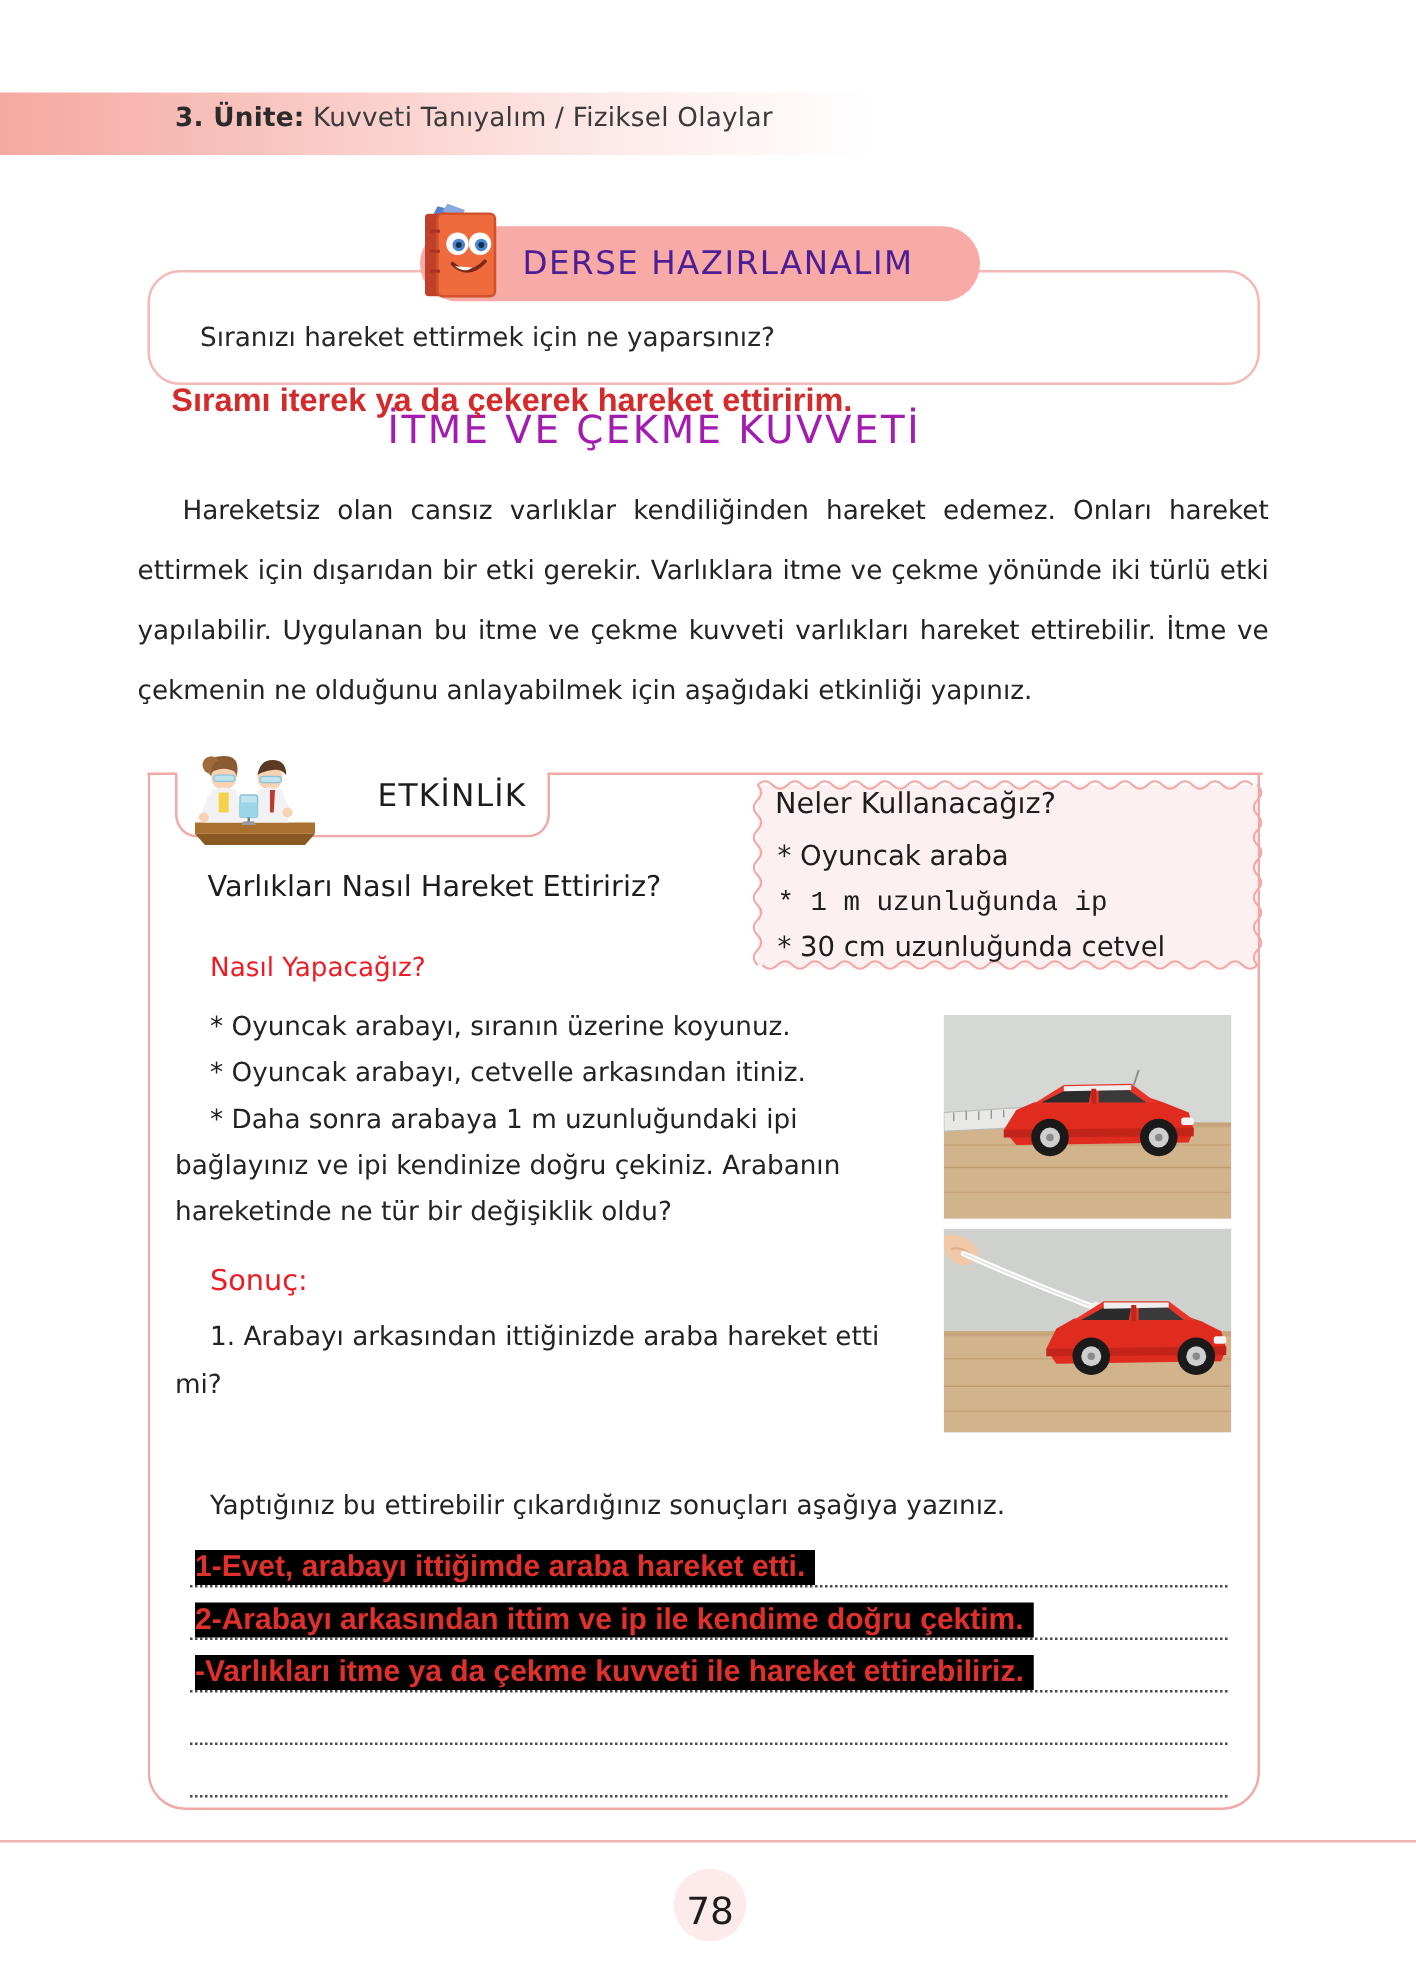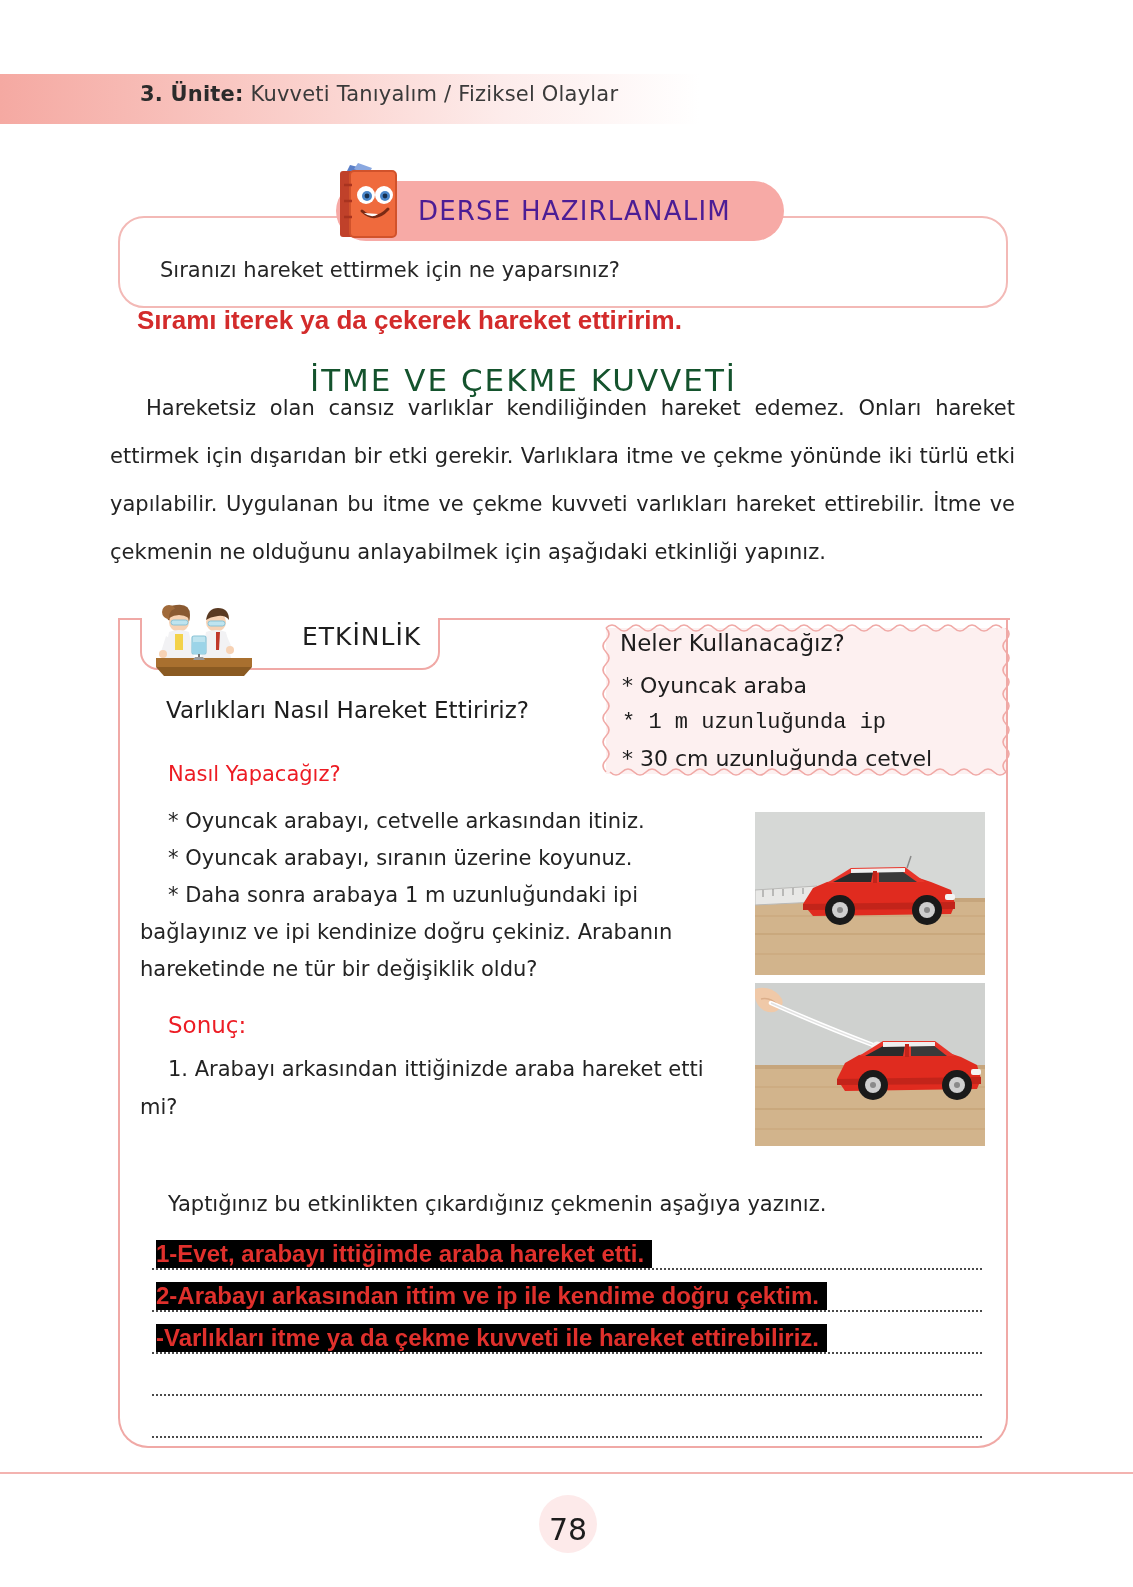--- a/index.html
+++ b/index.html
@@ -76,23 +76,22 @@
   }
 
   
   .faded-title {
     position: absolute;
     left: 0; top: 326px;
     width: 1047px;
     text-align: center;
     font-size: 31px;
     letter-spacing: 2px;
-    color: #14532d;
-    white-space: nowrap;
-    margin-top: 36px;
+    color: #a21caf;
+    white-space: nowrap;
   }
 
   
   .red-answer-top {
     position: absolute;
     left: 137px; top: 305px;
     font-size: 26px;
     font-weight: 700;
     color: #d32b2b;
     font-family: "Liberation Sans", sans-serif;
@@ -397,22 +396,22 @@
     <path d="M6,150 q-6,-6 0,-12 q6,-6 0,-12 q-6,-6 0,-12 q6,-6 0,-12 q-6,-6 0,-12 q6,-6 0,-12 q-6,-6 0,-12 q6,-6 0,-12 q-6,-6 0,-12 q6,-6 0,-12 q-6,-6 0,-12 q6,-6 0,-12" fill="none" stroke="#f0a9a6" stroke-width="1.6"></path>
   </svg>
 </div>
 <div class="mat-title">Neler Kullanacağız?</div>
 <div class="mat-item mat-i0">* Oyuncak araba</div>
 <div class="mat-item mat-i1">* 1 m uzunluğunda ip</div>
 <div class="mat-item mat-i2">* 30 cm uzunluğunda cetvel</div>
 
 <div class="how-title">Nasıl Yapacağız?</div>
 <div class="how-list">
+  <div class="how-item">* Oyuncak arabayı, sıranın üzerine koyunuz.</div>
   <div class="how-item">* Oyuncak arabayı, cetvelle arkasından itiniz.</div>
-  <div class="how-item">* Oyuncak arabayı, sıranın üzerine koyunuz.</div>
   <div class="how-item-wrap">* Daha sonra arabaya 1 m uzunluğundaki ipi bağlayınız ve ipi kendinize doğru çekiniz. Arabanın hareketinde ne tür bir değişiklik oldu?</div>
 </div>
 
 <div class="res-title">Sonuç:</div>
 <div class="res-list">
   <div class="res-item">1. Arabayı arkasından ittiğinizde araba hareket etti mi?</div>
 </div>
 
 <div class="photo photo-1">
   <svg width="230" height="163" viewBox="0 0 230 163">
@@ -477,21 +476,21 @@
     <rect x="216" y="86" width="10" height="6" rx="2" fill="#f4f4f4"></rect>
     <circle cx="118" cy="102" r="15" fill="#1a1a1a"></circle>
     <circle cx="118" cy="102" r="8" fill="#cfcfcf"></circle>
     <circle cx="118" cy="102" r="3" fill="#8a8a8a"></circle>
     <circle cx="202" cy="102" r="15" fill="#1a1a1a"></circle>
     <circle cx="202" cy="102" r="8" fill="#cfcfcf"></circle>
     <circle cx="202" cy="102" r="3" fill="#8a8a8a"></circle>
   </svg>
 </div>
 
-<div class="closing-prompt">Yaptığınız bu etkinlikten çıkardığınız çekmenin aşağıya yazınız.</div>
+<div class="closing-prompt">Yaptığınız bu ettirebilir çıkardığınız sonuçları aşağıya yazınız.</div>
 
 <div class="ans-line al0"></div>
 <div class="ans-line al1"></div>
 <div class="ans-line al2"></div>
 <div class="ans-line al3"></div>
 <div class="ans-line al4"></div>
 
 <div class="red-answer ra0">1-Evet, arabayı ittiğimde araba hareket etti.</div>
 <div class="red-answer ra1">2-Arabayı arkasından ittim ve ip ile kendime doğru çektim.</div>
 <div class="red-answer ra2">-Varlıkları itme ya da çekme kuvveti ile hareket ettirebiliriz.</div>

